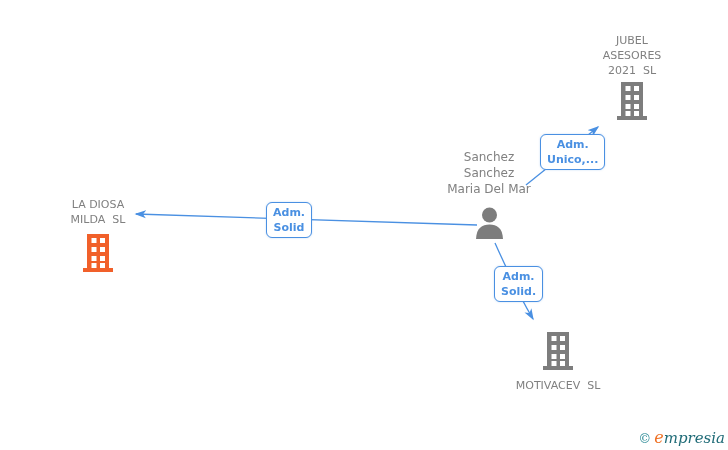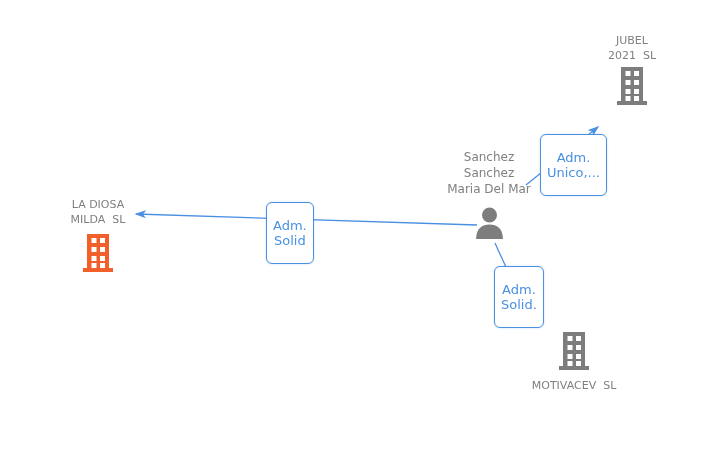--- a/index.html
+++ b/index.html
@@ -37,27 +37,28 @@
     line-height: 0;
   }
   .building-gray { color: #7d7d7d; }
   .building-orange { color: #f1602a; }
   .person-gray { color: #7d7d7d; }
   .badge {
     position: absolute;
     background: #ffffff;
     border: 1.5px solid #4a90e2;
     border-radius: 6px;
-    padding: 15px 6px;
+    padding: 2px 6px;
     color: #4a90e2;
-    font-size: 13px;
+    font-size: 11px;
     line-height: 15px;
     text-align: center;
     cursor: pointer;
     box-shadow: 0 0 2px rgba(74,144,226,0.35);
+    font-weight: bold;
   }
   .watermark {
     position: absolute;
     right: 3px;
     bottom: 3px;
     font-family: "DejaVu Serif", "Liberation Serif", serif;
     font-style: italic;
     white-space: nowrap;
   }
   .watermark .wm-copy {
@@ -110,20 +111,21 @@
           <rect x="8.5" y="29" width="5" height="5"></rect>
           <rect x="17" y="29" width="5" height="5"></rect>
         </g>
       </svg>
     </span>
   </div>
 
   <div class="node" style="left:574px; top:33px; width:116px;">
     <div class="label">
       <div class="line">JUBEL</div>
+      <div class="line">ASESORES</div>
       <div class="line">2021  SL</div>
     </div>
     <span class="icon-wrap building-gray" style="margin-top:4px;">
       <svg width="30" height="38" viewBox="0 0 30 38">
         <rect x="4" y="0" width="22" height="35" fill="currentColor"></rect>
         <rect x="0" y="34" width="30" height="4" fill="currentColor"></rect>
         <g fill="#ffffff">
           <rect x="8.5" y="4" width="5" height="5"></rect>
           <rect x="17" y="4" width="5" height="5"></rect>
           <rect x="8.5" y="13" width="5" height="5"></rect>
@@ -144,21 +146,21 @@
       <div class="line">Maria Del Mar</div>
     </div>
     <span class="icon-wrap person-gray" style="margin-top:10px;">
       <svg width="31" height="32" viewBox="0 0 31 32">
         <circle cx="15.5" cy="8" r="7.5" fill="currentColor"></circle>
         <path d="M2,32 C2.5,21 8,17.5 15.5,17.5 C23,17.5 28.5,21 29,32 Z" fill="currentColor"></path>
       </svg>
     </span>
   </div>
 
-  <div class="node" style="left:516px; top:332px; width:116px;">
+  <div class="node" style="left:500px; top:332px; width:116px;">
     <span class="icon-wrap building-gray">
       <svg width="30" height="38" viewBox="0 0 30 38">
         <rect x="4" y="0" width="22" height="35" fill="currentColor"></rect>
         <rect x="0" y="34" width="30" height="4" fill="currentColor"></rect>
         <g fill="#ffffff">
           <rect x="8.5" y="4" width="5" height="5"></rect>
           <rect x="17" y="4" width="5" height="5"></rect>
           <rect x="8.5" y="13" width="5" height="5"></rect>
           <rect x="17" y="13" width="5" height="5"></rect>
           <rect x="8.5" y="22" width="5" height="5"></rect>
@@ -181,14 +183,17 @@
   <div class="badge" style="left:540px; top:134px;">
     <div>Adm.</div>
     <div>Unico,...</div>
   </div>
 
   <div class="badge" style="left:494px; top:266px;">
     <div>Adm.</div>
     <div>Solid.</div>
   </div>
 
+  <div class="watermark">
+    <span class="wm-copy">©</span><span class="wm-e">e</span><span class="wm-rest">mpresia</span>
+  </div>
 
 </div>
 
 </body></html>

